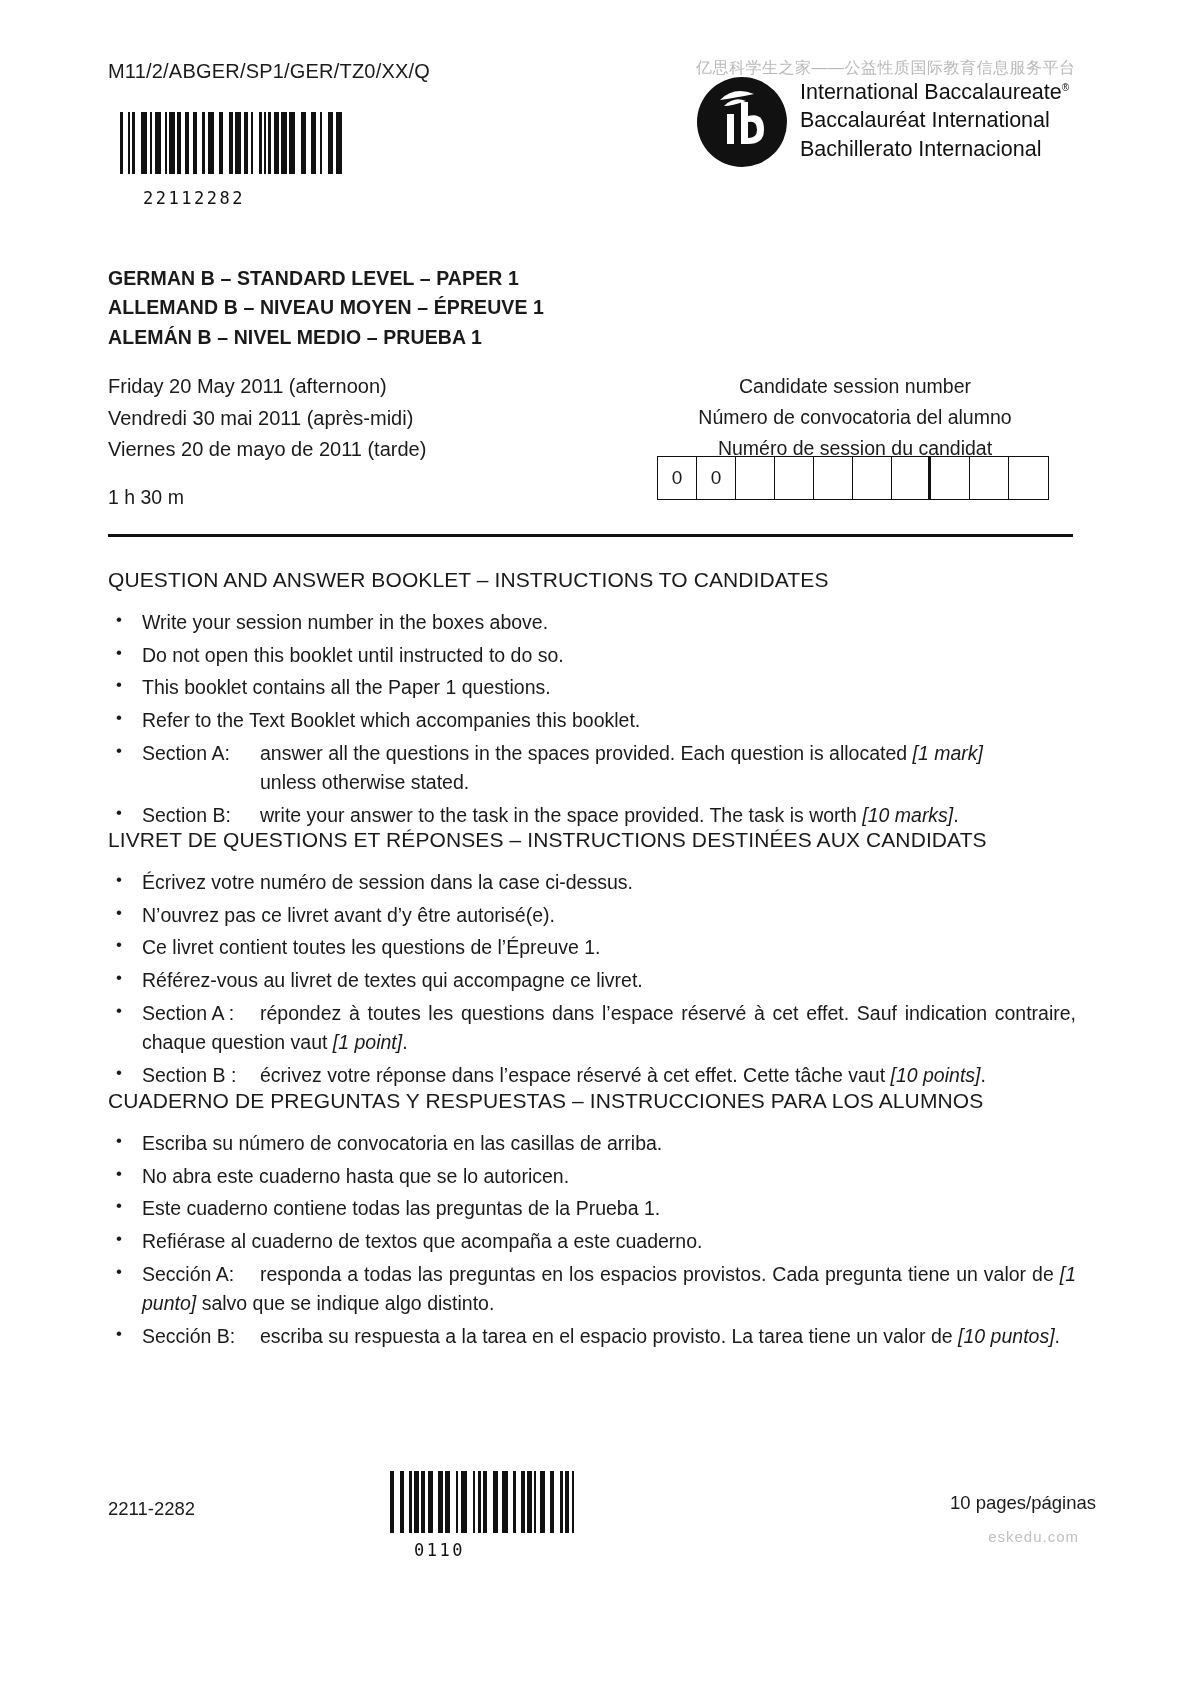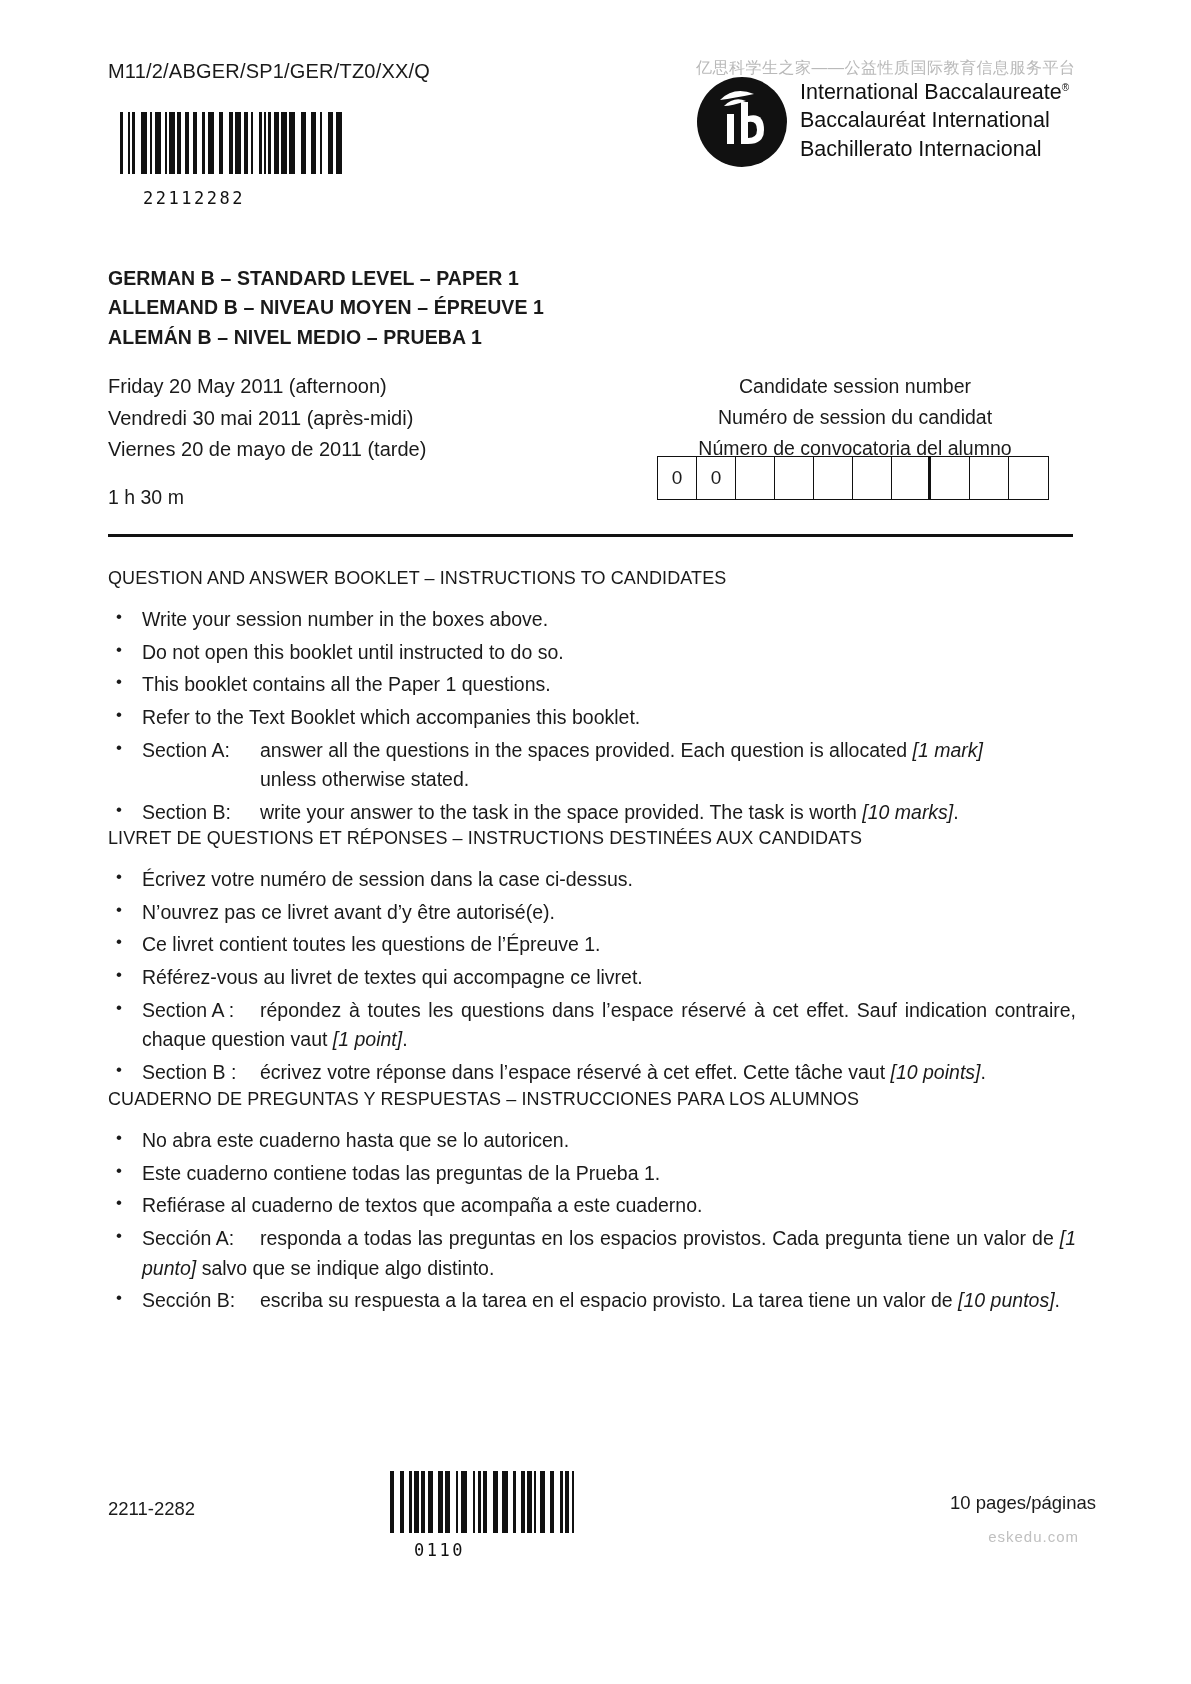--- a/index.html
+++ b/index.html
@@ -167,21 +167,21 @@
     left: 108px;
     top: 518px;
     width: 965px;
     height: 2.5px;
     background: #111;
   }
 
   
   .section { position: absolute; left: 108px; width: 968px; }
   .section-heading {
-    font-size: 18px;
+    font-size: 21px;
     letter-spacing: 0.1px;
     margin-bottom: 16px;
   }
   ul.bullets {
     list-style: none;
     margin: 0;
     padding: 0;
   }
   ul.bullets li {
     position: relative;
@@ -305,22 +305,22 @@
   <div class="dates">
     <div>Friday 20 May 2011 (afternoon)</div>
     <div>Vendredi 30 mai 2011 (après-midi)</div>
     <div>Viernes 20 de mayo de 2011 (tarde)</div>
   </div>
 
   <div class="duration">1 h 30 m</div>
 
   <div class="session-labels">
     <div>Candidate session number</div>
+    <div>Número de convocatoria del alumno</div>
     <div>Numéro de session du candidat</div>
-    <div>Número de convocatoria del alumno</div>
   </div>
   <div class="session-boxes" id="session-boxes">
       <div class="cell">0</div>
       <div class="cell">0</div>
       <div class="cell"></div>
       <div class="cell"></div>
       <div class="cell"></div>
       <div class="cell"></div>
       <div class="cell gap"></div>
       <div class="cell"></div>
@@ -359,20 +359,21 @@
       </li>
       <li>
         <span class="lbl">Section B :</span><span>écrivez votre réponse dans l’espace réservé à cet effet.  Cette tâche vaut </span><span class="ital">[10 points]</span><span>.</span>
       </li>
     </ul>
   </div>
 
   <div class="section" id="sec-es">
     <div class="section-heading">CUADERNO DE PREGUNTAS Y RESPUESTAS – INSTRUCCIONES PARA LOS ALUMNOS</div>
     <ul class="bullets">
+      <li>Escriba su número de convocatoria en las casillas de arriba.</li>
       <li class="just">No abra este cuaderno hasta que se lo autoricen.</li>
       <li class="just">Este cuaderno contiene todas las preguntas de la Prueba 1.</li>
       <li>Refiérase al cuaderno de textos que acompaña a este cuaderno.</li>
       <li class="just">
         <span class="lbl">Sección A:</span><span>responda a todas las preguntas en los espacios provistos.  Cada pregunta tiene un valor de </span><span class="ital">[1 punto]</span><span> salvo que se indique algo distinto.</span>
       </li>
       <li class="just">
         <span class="lbl">Sección B:</span><span>escriba su respuesta a la tarea en el espacio provisto.  La tarea tiene un valor de </span><span class="ital">[10 puntos]</span><span>.</span>
       </li>
     </ul>

